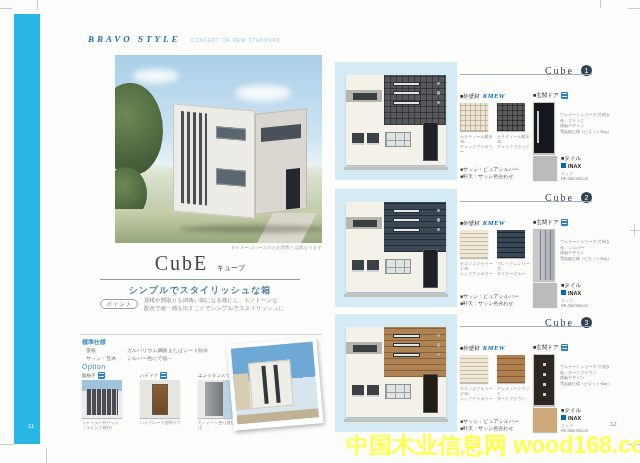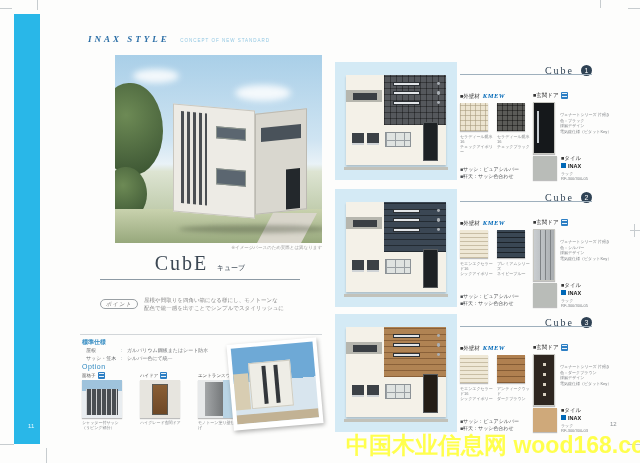--- a/index.html
+++ b/index.html
@@ -145,21 +145,21 @@
   <div class="crop" style="left:46px;top:448px;width:1px;height:15px"></div>
   <div class="crop" style="left:628px;top:444px;width:12px;height:1px"></div>
   <div class="crop" style="left:630px;top:230px;width:10px;height:1px"></div>
   <div class="crop" style="left:634px;top:224px;width:1px;height:13px"></div>
 
   <div class="sidebar-bar"></div>
   <div class="pagenum-left">11</div>
   <div class="pagenum-right">12</div>
 
   <div class="brand-row">
-    <span class="brand">INAX STYLE</span>
+    <span class="brand">BRAVO STYLE</span>
     <span class="tagline">CONCEPT OF NEW STANDARD</span>
   </div>
 
   <div class="render">
     <div class="cloud" style="left:18px;top:14px;width:46px;height:14px"></div>
     <div class="cloud" style="left:120px;top:30px;width:56px;height:16px"></div>
     <div class="tree" style="left:-14px;top:28px;width:62px;height:92px"></div>
     <div class="tree" style="left:-8px;top:112px;width:40px;height:52px"></div>
     <div class="lawn"></div>
     <div class="walk"></div>
@@ -176,20 +176,21 @@
       </div>
     </div>
   </div>
   <div class="render-caption">※イメージパースのため実際とは異なります</div>
 
   <div class="title-row">
     <span class="title-main">CubE</span>
     <span class="title-kana">キューブ</span>
   </div>
   <div class="title-rule"></div>
+  <div class="subtitle">シンプルでスタイリッシュな箱</div>
   <div class="point-pill">ポイント</div>
   <div class="point-text">
     <span>屋根や間取りを四角い箱になる様にし、モノトーンな</span><br>
     <span>配色で統一感を出すことでシンプルでスタイリッシュに</span>
   </div>
 
   <div class="spec-rule"></div>
   <div class="spec-head">標準仕様</div>
   <div class="spec-row" style="top:347px">
     <span class="spec-label">屋根</span><span class="spec-colon">：</span><span>ガルバリウム鋼板またはシート防水</span>

